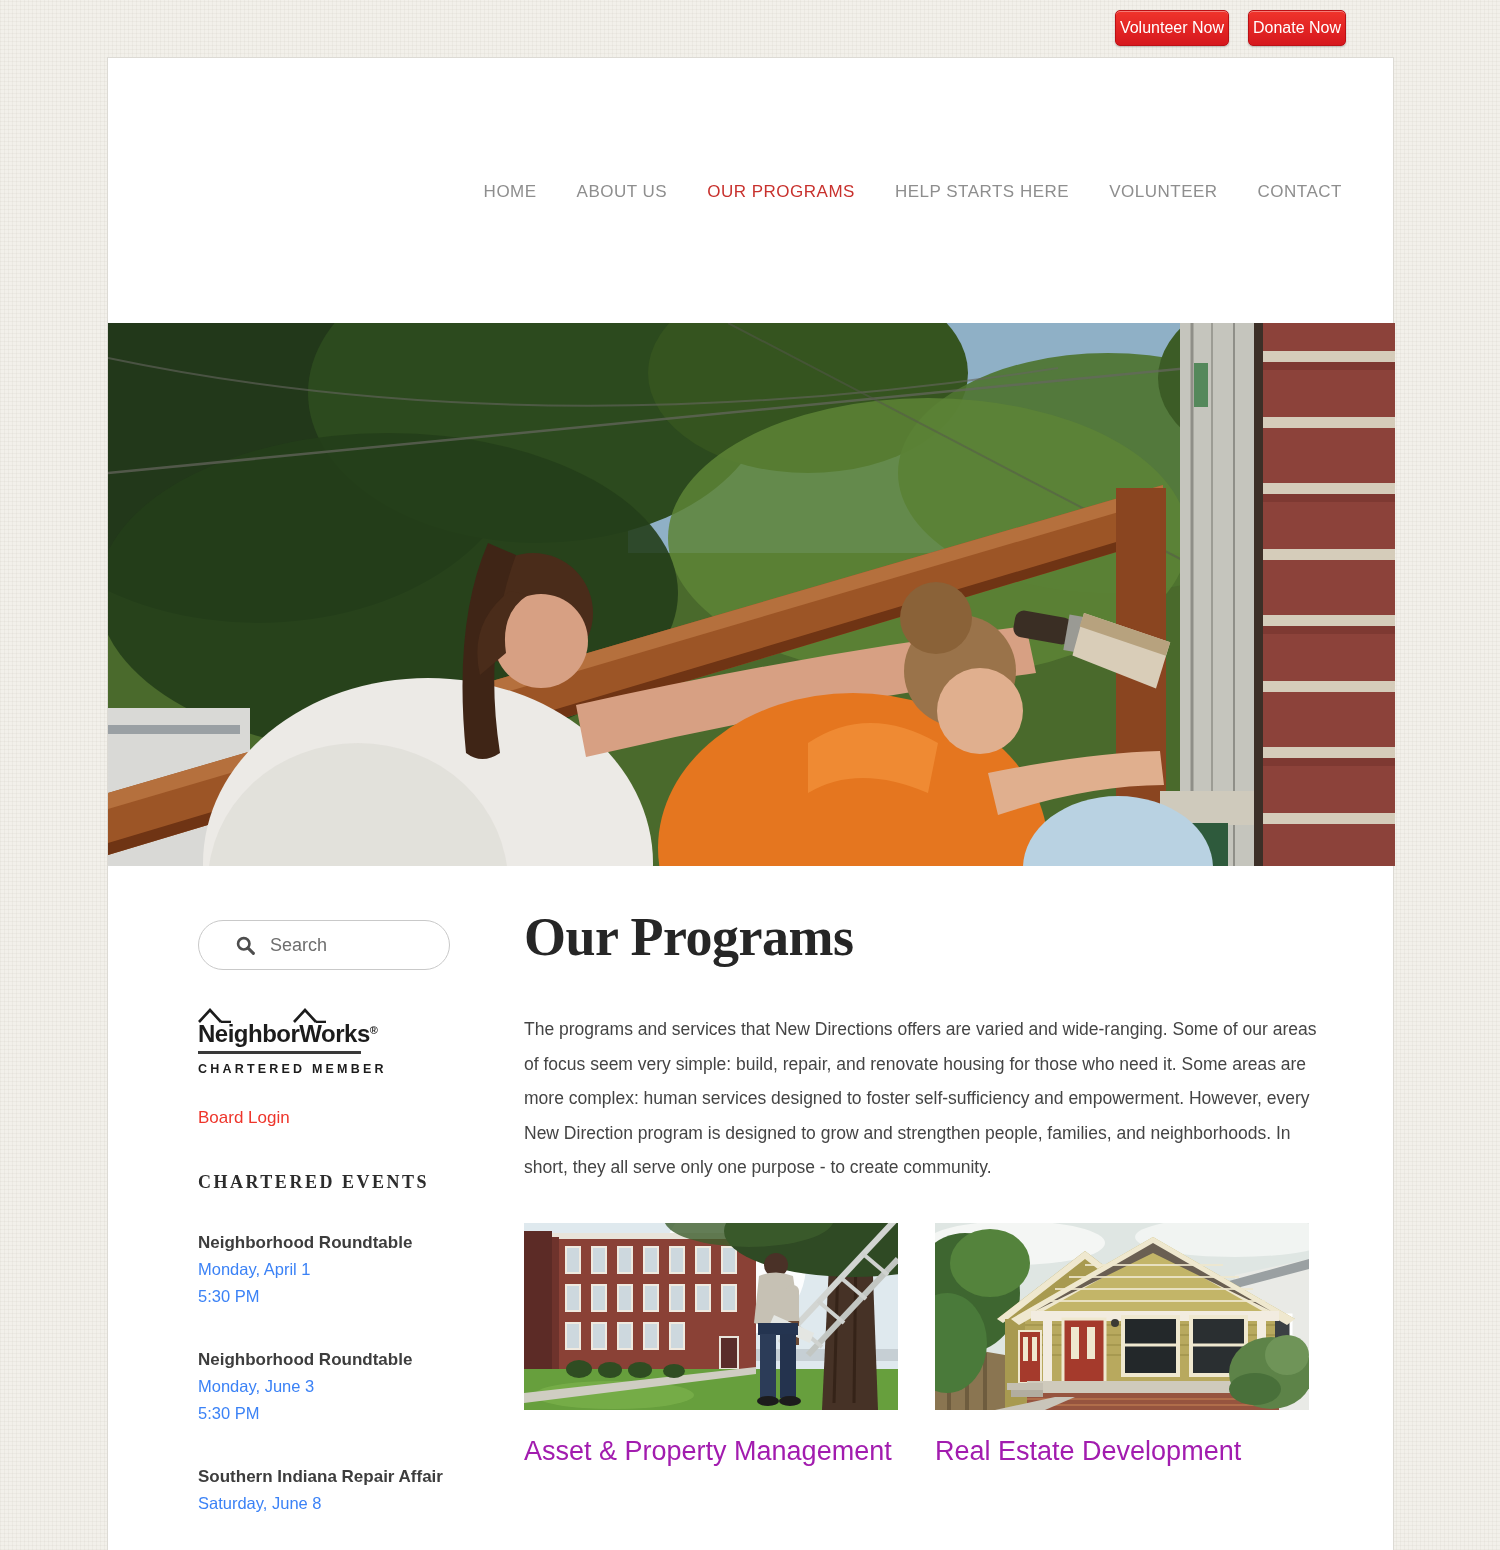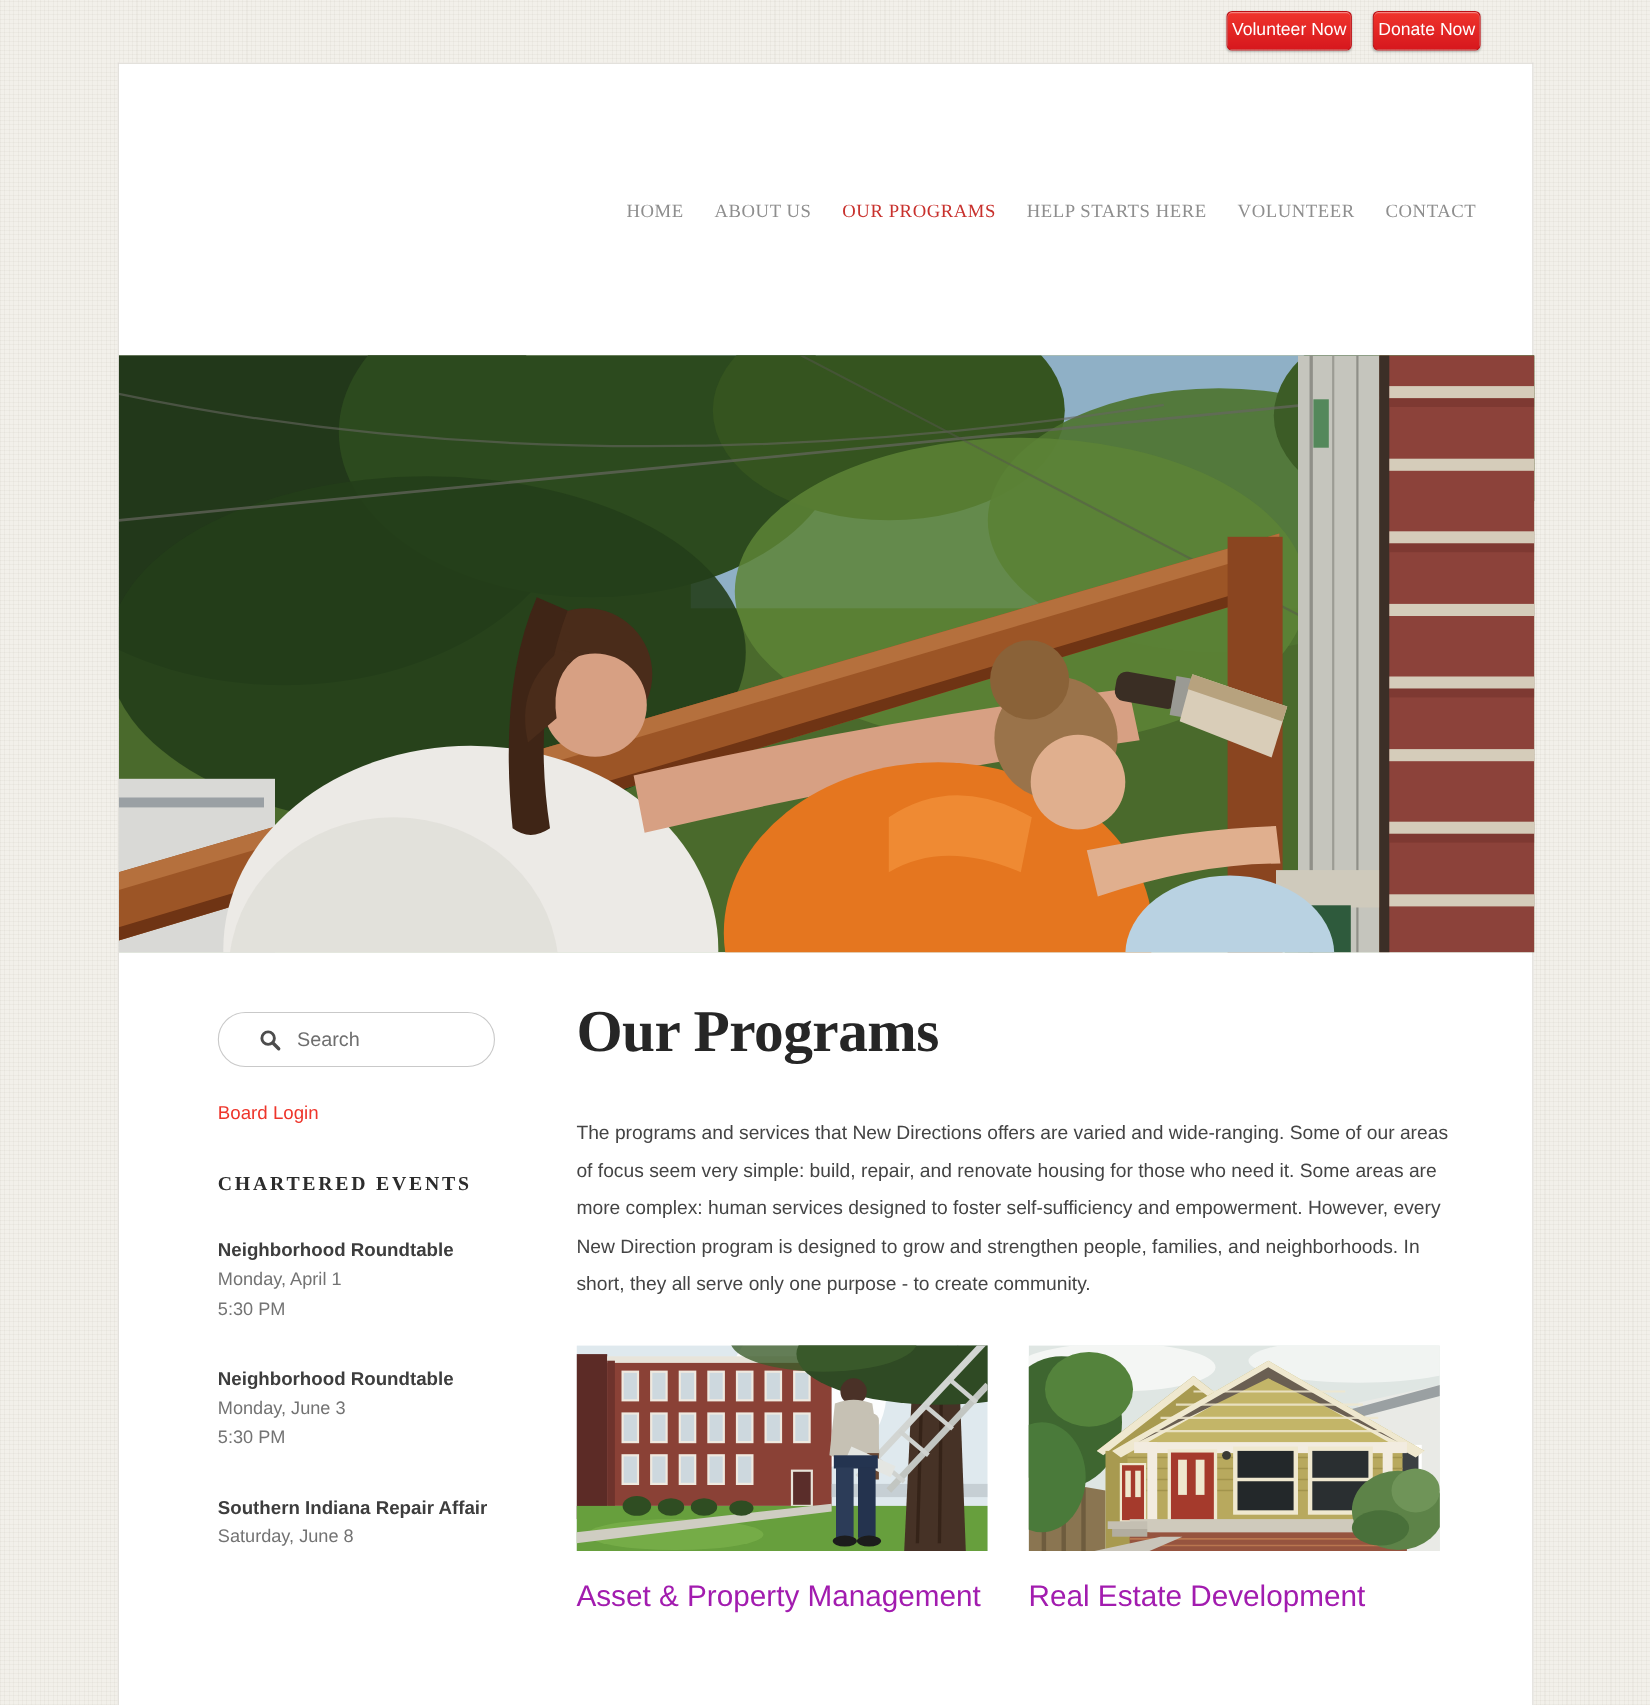--- a/index.html
+++ b/index.html
@@ -27,21 +27,21 @@
     background:#fff; border:1px solid #dcdad4; border-bottom:none;
   }
   
   .logo {
     position:absolute; left:118px; top:38px; width:217px; height:165px;
     background:#e8282b; color:#fff; text-align:center; cursor:pointer;
   }
   .logo svg { display:block; margin:14px auto 2px auto; }
   .logo-text { font-size:17px; line-height:23px; letter-spacing:.2px; }
   
-  .nav { position:absolute; top:124px; right:51px; display:flex; gap:28px;font-family:Liberation Serif, serif; }
+  .nav { position:absolute; top:124px; right:51px; display:flex; gap:40px; }
   .nav-item { font-size:17px; color:#8e8e8e; letter-spacing:.5px; cursor:pointer; text-transform:uppercase; }
   .nav-item.active { color:#c8312d; }
   
   .hero { position:absolute; left:0; top:265px; width:1287px; height:543px; overflow:hidden; }
   .hero svg { display:block; width:1287px; height:543px; }
   
   .sidebar { position:absolute; left:76px; top:862px; width:252px;margin-left:14px; }
   .search-box {
     width:252px; height:50px; border:1px solid #c9c9c9; border-radius:25px;
     display:flex; align-items:center; padding-left:36px; background:#fff;
@@ -59,21 +59,21 @@
   .nw-reg { font-size:11px; vertical-align:8px; }
   .nw-divider { height:3px; background:#3a3a3a; margin-top:3px; width:163px; }
   .nw-sub { margin-top:8px; font-size:12.5px; font-weight:bold; letter-spacing:3.2px; color:#1c1c1c; white-space:nowrap; }
   .board-login { margin-top:32px; font-size:17px; color:#ee352b; cursor:pointer; }
   .events-heading {
     margin-top:44px; font-family:"Liberation Serif", serif; font-weight:bold;
     font-size:18px; letter-spacing:2.5px; color:#2c2c2c;
   }
   .event { margin-top:36px; }
   .event-title { font-size:17px; font-weight:bold; color:#3d3d3d; line-height:27px; }
-  .event-line { font-size:16.5px; color:#737373; line-height:27px; }
+  .event-line { font-size:16.5px; color:#3b82f6; line-height:27px; }
   
   .main { position:absolute; left:416px; top:848px; width:795px; }
   .page-title { font-family:"Liberation Serif", serif; font-weight:bold; font-size:54px; color:#262626; letter-spacing:-0.5px; }
   .intro { margin-top:44px; font-size:17.5px; line-height:34.5px; color:#444; }
   .cards { margin-top:38px; display:flex; gap:37px; }
   .card { width:374px; }
   .card-img { width:374px; height:187px; overflow:hidden; cursor:pointer; }
   .card-img svg { display:block; width:374px; height:187px; }
   .card-label { margin-top:26px; font-size:27px; color:#a21caf; cursor:pointer; }
 </style>
@@ -176,20 +176,35 @@
   <div class="sidebar">
 
     <div class="search-box">
       <svg width="21" height="21" viewBox="0 0 24 24">
         <circle cx="10" cy="10" r="6.5" fill="none" stroke="#4d4d4d" stroke-width="3"></circle>
         <line x1="15" y1="15" x2="21" y2="21" stroke="#4d4d4d" stroke-width="3.5" stroke-linecap="round"></line>
       </svg>
       <input type="text" placeholder="Search" style="">
     </div>
 
+    <div class="nw-logo">
+      <div class="nw-roofs">
+        <svg width="34" height="15" viewBox="0 0 34 15" style="left:0;">
+          <polyline points="1,14 12,2 23,14" fill="none" stroke="#1c1c1c" stroke-width="2.6"></polyline>
+          <line x1="23" y1="14" x2="33" y2="14" stroke="#1c1c1c" stroke-width="2.6"></line>
+        </svg>
+        <svg width="34" height="15" viewBox="0 0 34 15" style="left:95px;">
+          <polyline points="1,14 12,2 23,14" fill="none" stroke="#1c1c1c" stroke-width="2.6"></polyline>
+          <line x1="23" y1="14" x2="33" y2="14" stroke="#1c1c1c" stroke-width="2.6"></line>
+        </svg>
+      </div>
+      <div class="nw-brand"><span>NeighborWorks</span><span class="nw-reg">®</span></div>
+      <div class="nw-divider"></div>
+      <div class="nw-sub">CHARTERED MEMBER</div>
+    </div>
 
     <div class="board-login">Board Login</div>
 
     <div class="events-heading">CHARTERED EVENTS</div>
 
     <div class="event">
       <div class="event-title">Neighborhood Roundtable</div>
       <div class="event-line">Monday, April 1</div>
       <div class="event-line">5:30 PM</div>
     </div>

